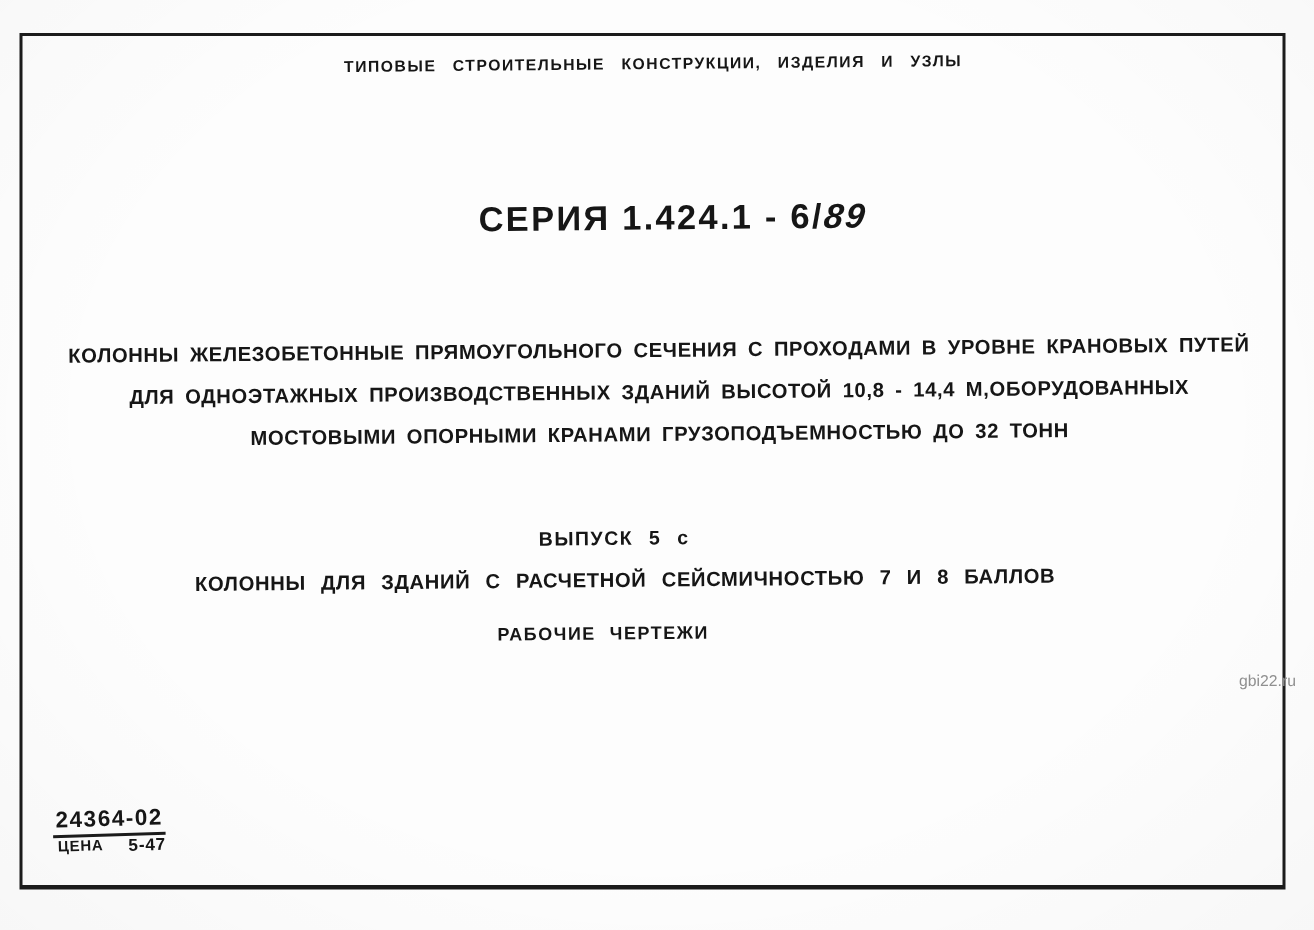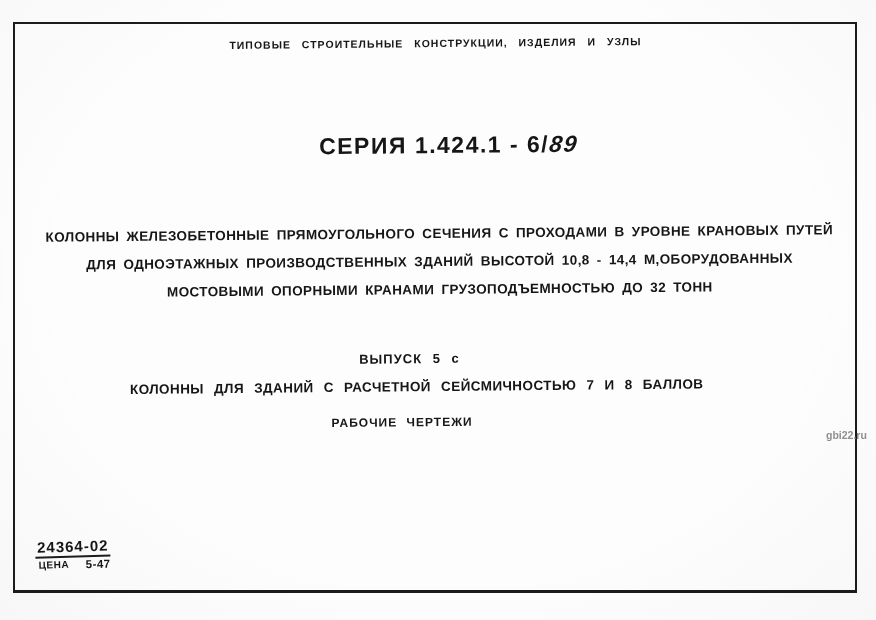--- a/index.html
+++ b/index.html
@@ -142,23 +142,23 @@
     letter-spacing: 0.5px;
     text-transform: uppercase;
   }
   .price-value {
     font-size: 11.5px;
     letter-spacing: 0.5px;
   }
   .watermark {
     position: absolute;
     left: 826px;
-    top: 429px;
+    top: 448px;
     font-size: 10.5px;
-    font-weight: 700;
+    font-weight: 400;
     color: #8f8f8f;
     z-index: 5;
     white-space: nowrap;
   }
 </style>
 </head>
 <body>
 
 <div class="scan-tone"></div>
 

